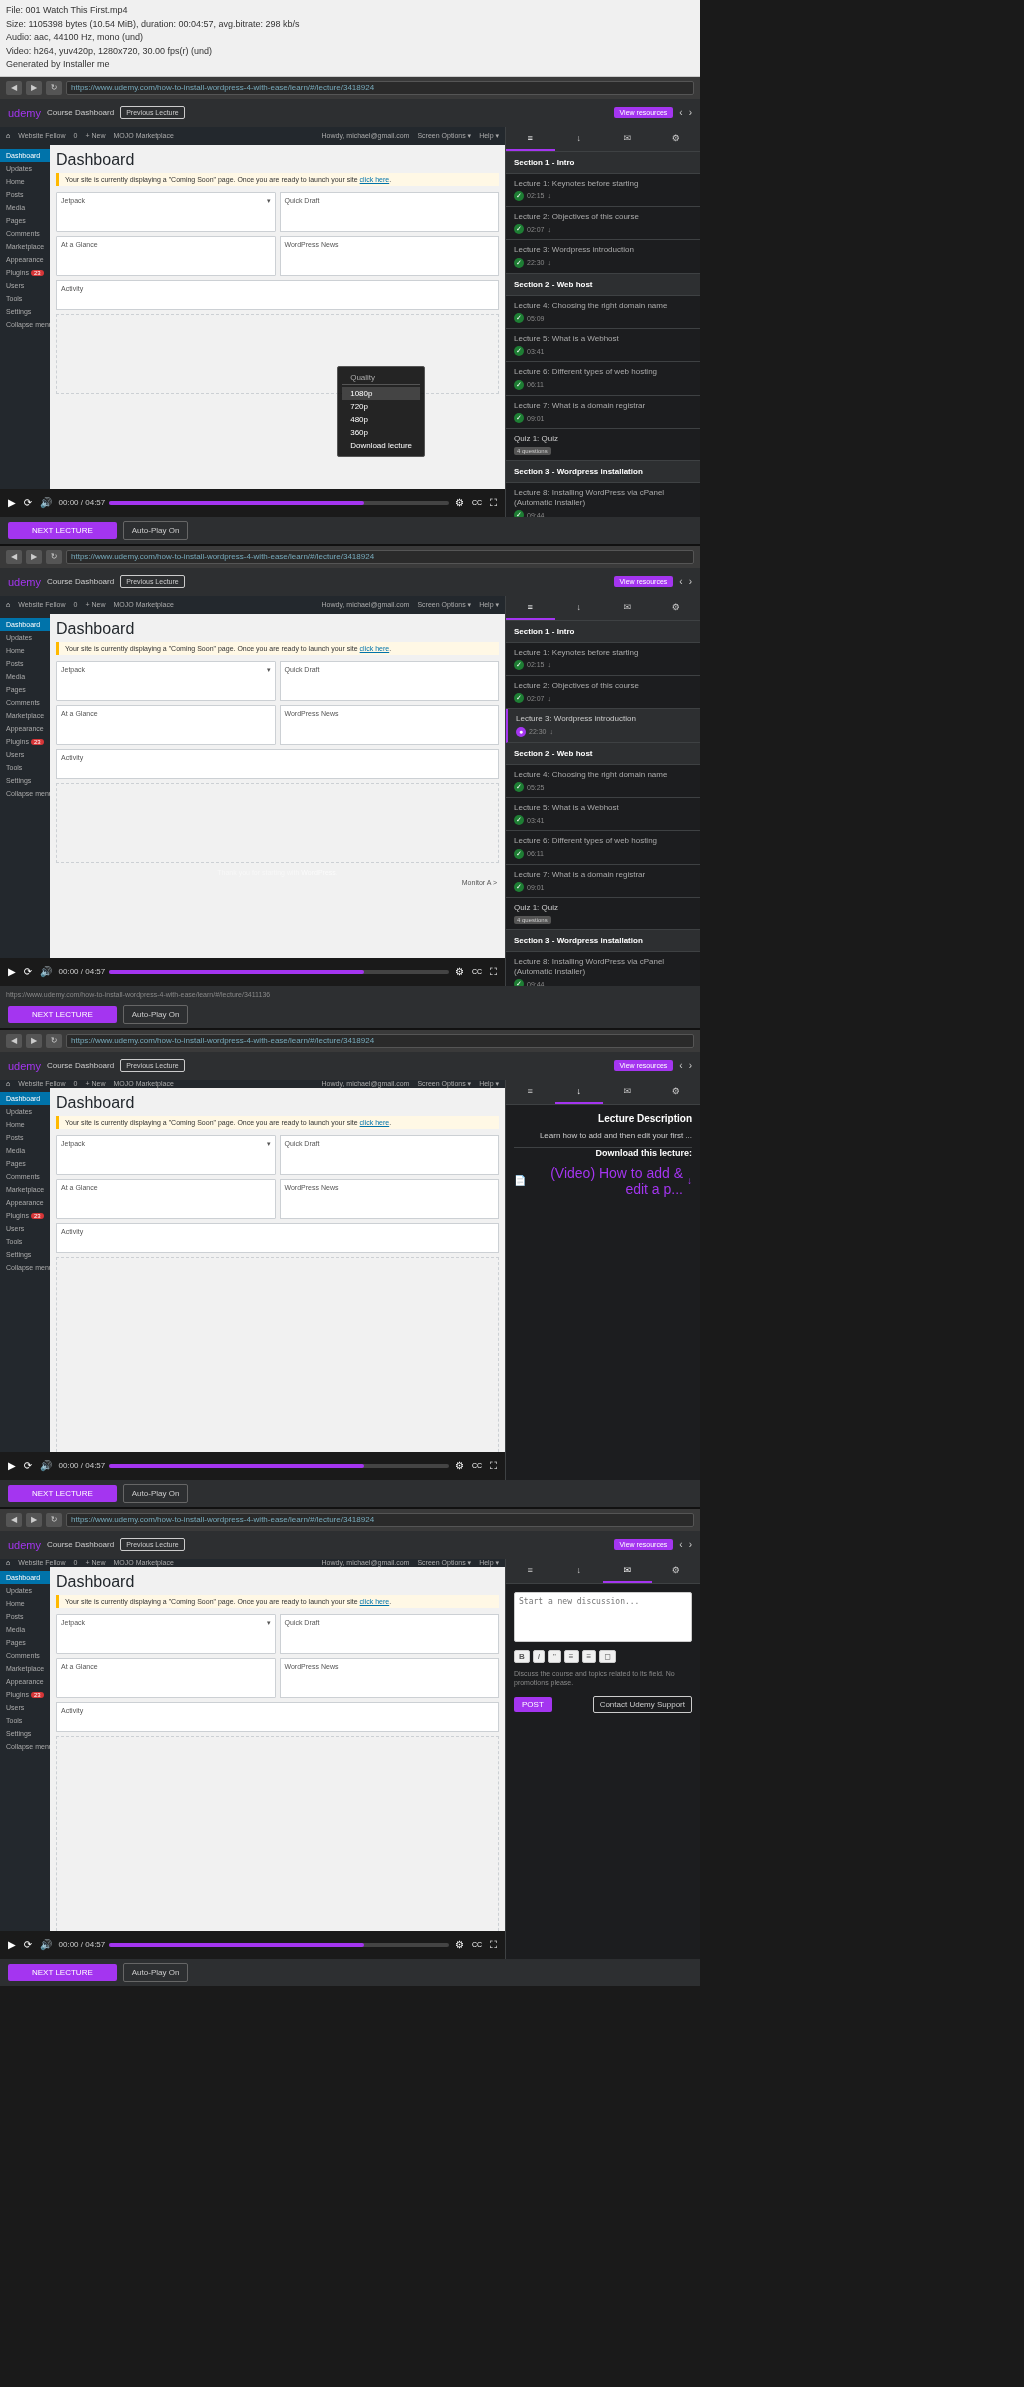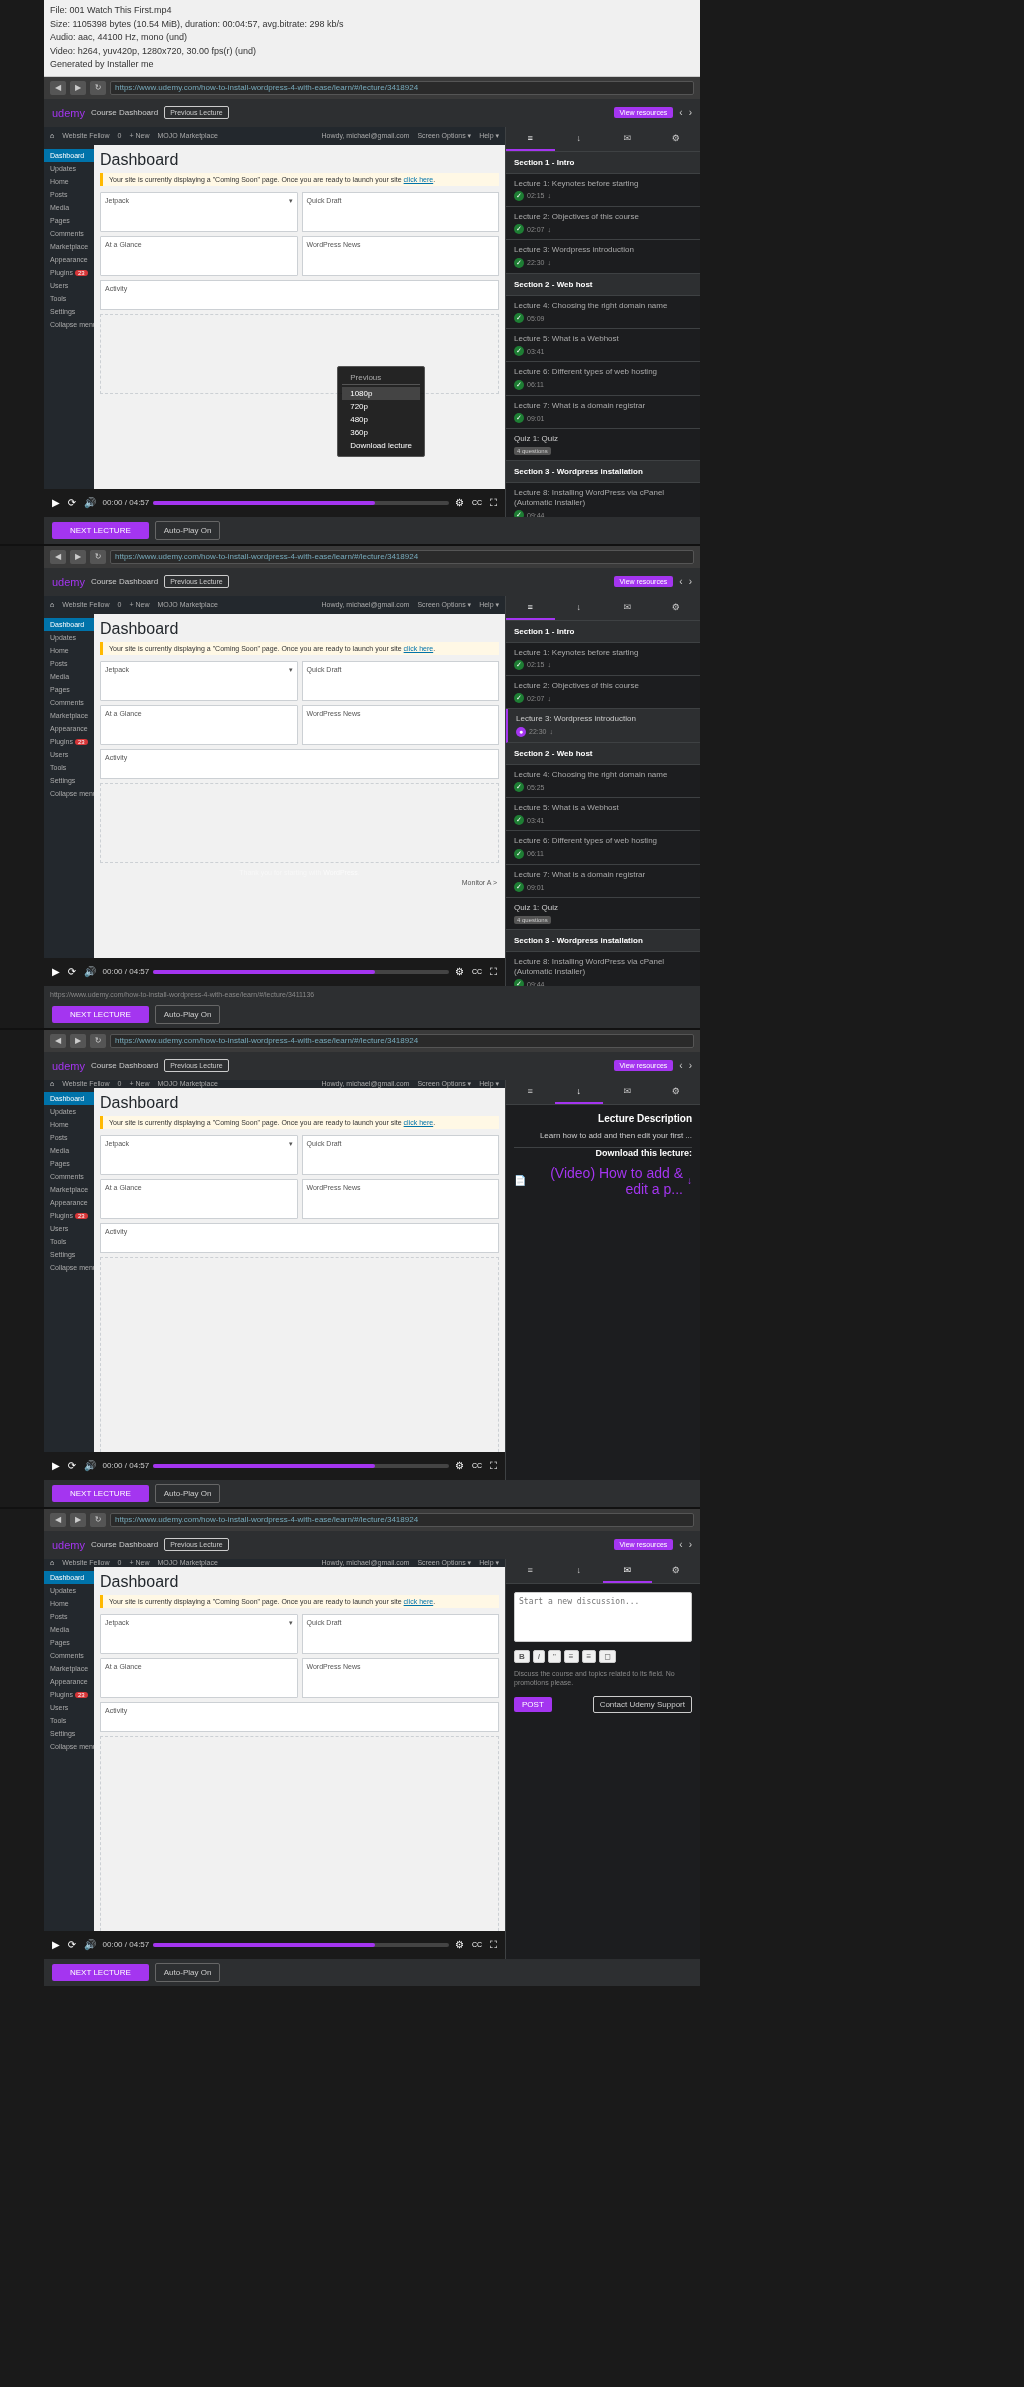--- a/index.html
+++ b/index.html
@@ -18,21 +18,20 @@
       font-size: 9px;
       color: #333;
       line-height: 1.5;
       border-bottom: 1px solid #ccc;
     }
 
     
     .video-section {
       background: #737373;
       margin-bottom: 0;
-      margin-left: 44px;
     }
 
     
     .browser-bar {
       background: #3a3a3a;
       padding: 3px 6px;
       display: flex;
       align-items: center;
       gap: 4px;
       height: 22px;
@@ -284,21 +283,21 @@
       padding: 4px 8px;
       display: flex;
       gap: 6px;
       align-items: center;
     }
     .next-lecture-btn {
       background: #a435f0;
       color: white;
       border: none;
       font-size: 8px;
-      padding: 4px 18px;
+      padding: 4px 24px;
       border-radius: 2px;
       cursor: pointer;
     }
     .auto-play-btn {
       background: transparent;
       border: 1px solid #666;
       color: #ccc;
       font-size: 8px;
       padding: 4px 8px;
       border-radius: 2px;
@@ -585,21 +584,21 @@
             </div>
             <div class="wp-activity">
               <div class="wp-activity-title">Activity</div>
             </div>
             <div class="wp-dashed-box"></div>
           </div>
         </div>
       </div>
 
       <div class="quality-popup">
-        <div class="quality-title">Previous</div>
+        <div class="quality-title">Quality</div>
         <div class="quality-option active">1080p</div>
         <div class="quality-option">720p</div>
         <div class="quality-option">480p</div>
         <div class="quality-option">360p</div>
         <div class="quality-option">Download lecture</div>
       </div>
 
       <div class="video-controls">
         <button class="ctrl-btn">▶</button>
         <button class="ctrl-btn">⟳</button>

